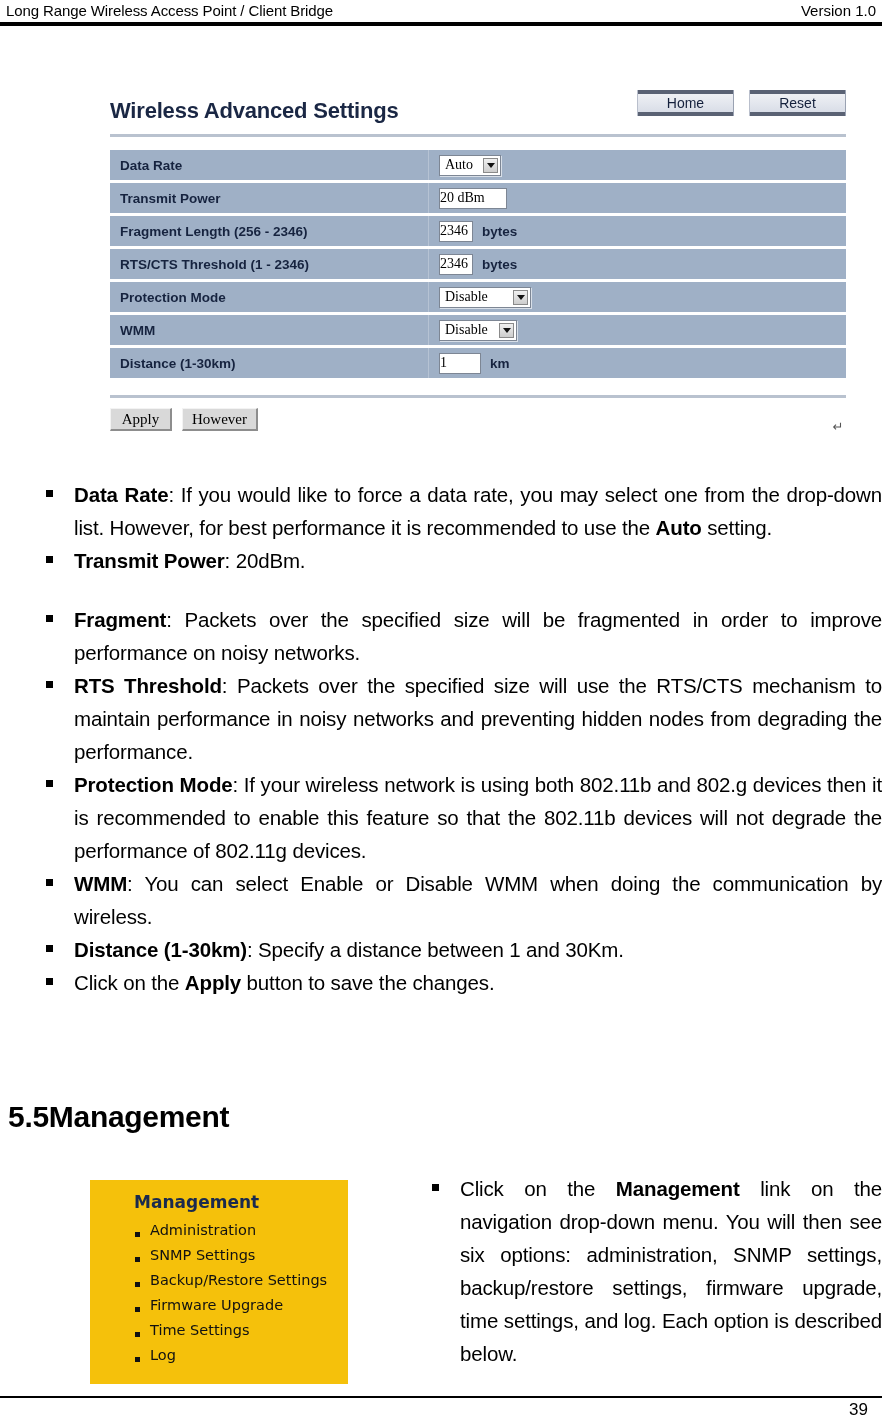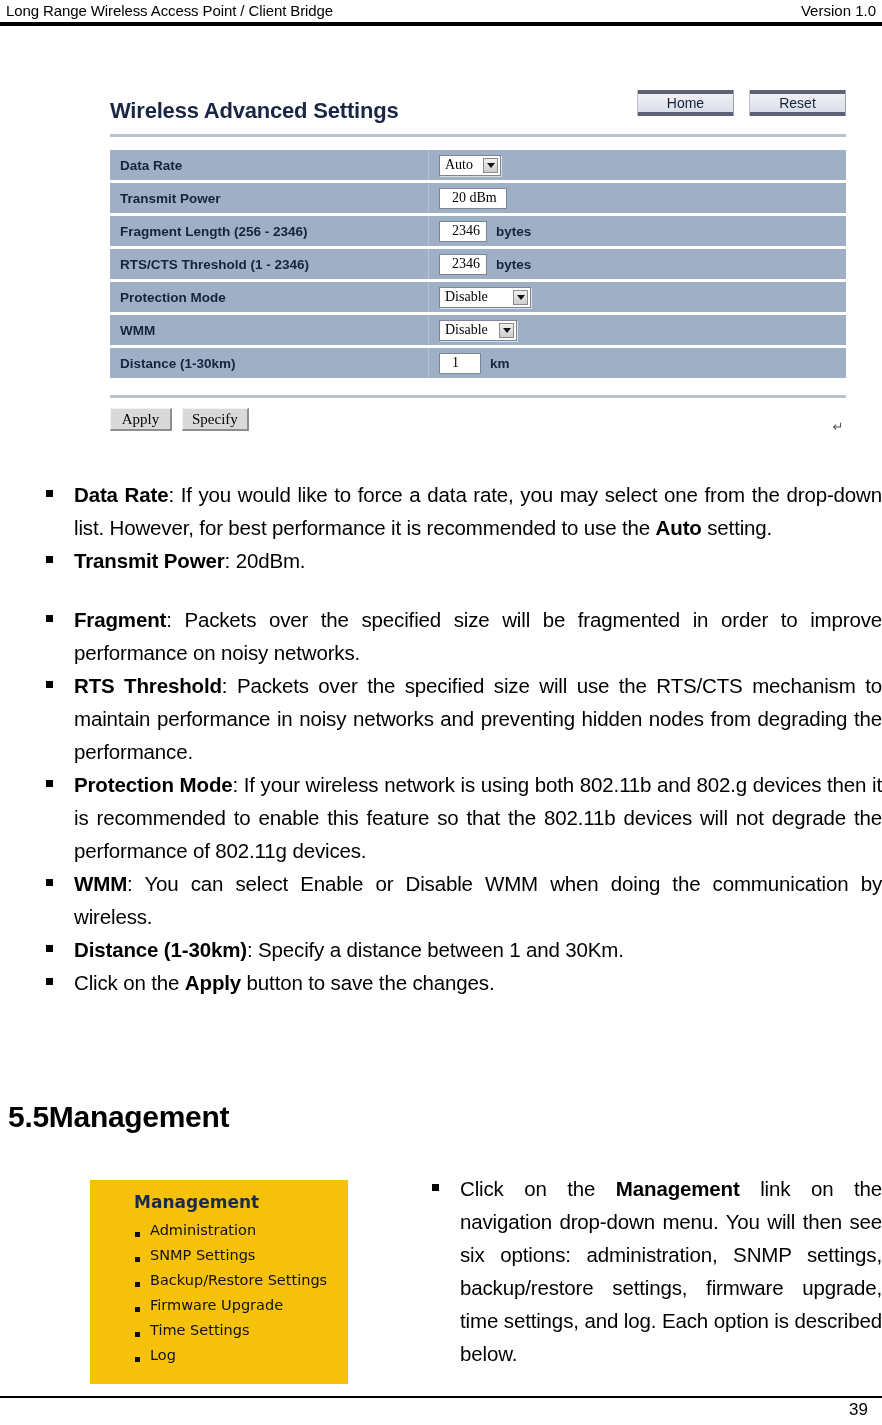--- a/index.html
+++ b/index.html
@@ -186,27 +186,27 @@
   .wdg-select.w-disable { width: 78px; }
 
   .wdg-text {
     background: #ffffff;
     border: 1px solid #7d8694;
     box-shadow: inset 1px 1px 0 #ffffff;
     height: 21px;
     box-sizing: border-box;
     display: inline-flex;
     align-items: center;
-    padding-left: 12px;
+    padding-left: 0;
     font-family: "Liberation Serif", serif;
     font-size: 14px;
     color: #000;
   }
   .wdg-text.w-power { width: 68px; }
-  .wdg-text.w-num { width: 48px; }
+  .wdg-text.w-num { width: 34px; }
   .wdg-text.w-dist { width: 42px; }
 
   
   .fig-bottom-rule {
     height: 3px;
     background: #b9c2cf;
     margin: 14px 0 10px 0;
   }
   .fig-actions {
     display: flex;
@@ -459,21 +459,21 @@
           </div>
         </td>
       </tr>
     </tbody>
   </table>
 
   <div class="fig-bottom-rule"></div>
 
   <div class="fig-actions">
     <span class="btn-3d">Apply</span>
-    <span class="btn-3d">Specify</span>
+    <span class="btn-3d">However</span>
   </div>
 
   <div class="pilcrow-mark">↵</div>
 </div>
 
 <div class="body-list">
 
   <div class="bullet-item">
     <span class="bullet-mark"></span>
     <b>Data Rate</b><span>: If you would like to force a data rate, you may select one from the drop-down list. However, for best performance it is recommended to use the </span><b>Auto</b><span> setting.</span>

